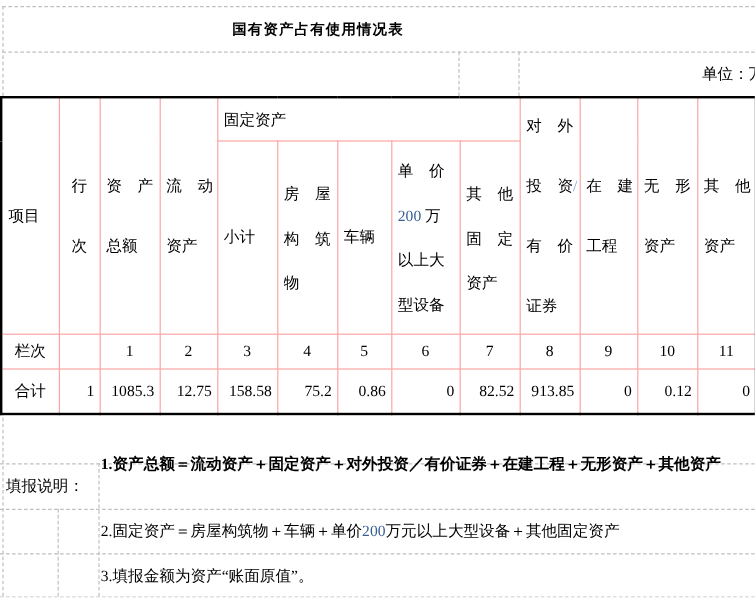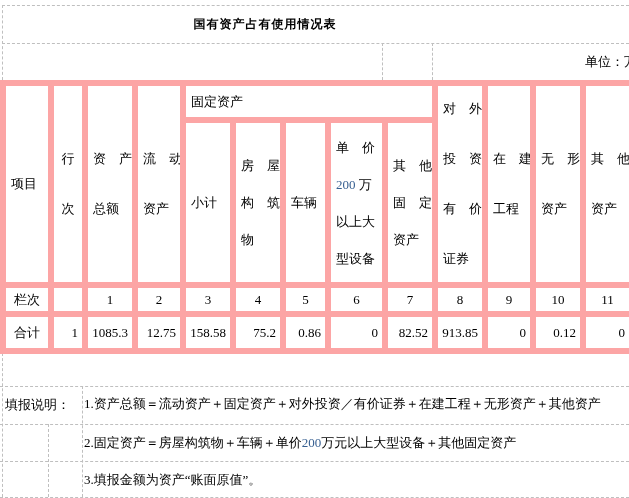--- a/index.html
+++ b/index.html
@@ -27,42 +27,42 @@
     display: flex; align-items: center; justify-content: flex-end;
     padding-right: 2px;
   }
 
   
   table.asset {
     position: absolute; left: 0; top: 80px; width: 629px;
     border-collapse: collapse; table-layout: fixed;
     border: 2px solid #000;
   }
-  table.asset td { border: 6px solid #fca5a5; padding: 0; vertical-align: middle; overflow: hidden; }
+  table.asset td { border: 1px solid #fca5a5; padding: 0; vertical-align: middle; overflow: hidden; }
   .grp { padding-left: 5px !important; }
   .cellbox { display: flex; flex-direction: column; justify-content: center; }
   .c2 { height: 196px; }     
   .c1 { height: 128px; }     
   .c2 .ln { line-height: 50px; }
   .c1 .ln { line-height: 37px; }
   .ln { padding-left: 5px; white-space: pre; }
   .ln-c { text-align: center; padding-left: 0; }
   .lbl { text-align: center; }
   .num-c { text-align: center; }
   .num-r { text-align: right; padding-right: 4px !important; }
   .blue-num { color: #365F91; }
   .blue-slash { color: #7EA6D8; }
 
   
   .note-label {
     position: absolute; left: 0; top: 386px; width: 82px; height: 38px;
     display: flex; align-items: center; padding-left: 5px;
   }
   .note { position: absolute; left: 84px; height: 38px; display: flex; align-items: center; white-space: nowrap; }
-  .note1 { top: 385px; }
+  .note1 { top: 368px; font-weight: bold; }
   .note2 { top: 424px; height: 37px; }
   .note3 { top: 461px; height: 37px; }
 </style>
 </head>
 <body>
 
 <div class="glh" style="top:5px;left:2px;width:627px;"></div>
 <div class="glh" style="top:43px;left:2px;width:627px;"></div>
 <div class="glh" style="top:386px;left:0;width:629px;"></div>
 <div class="glh" style="top:424px;left:0;width:629px;"></div>

